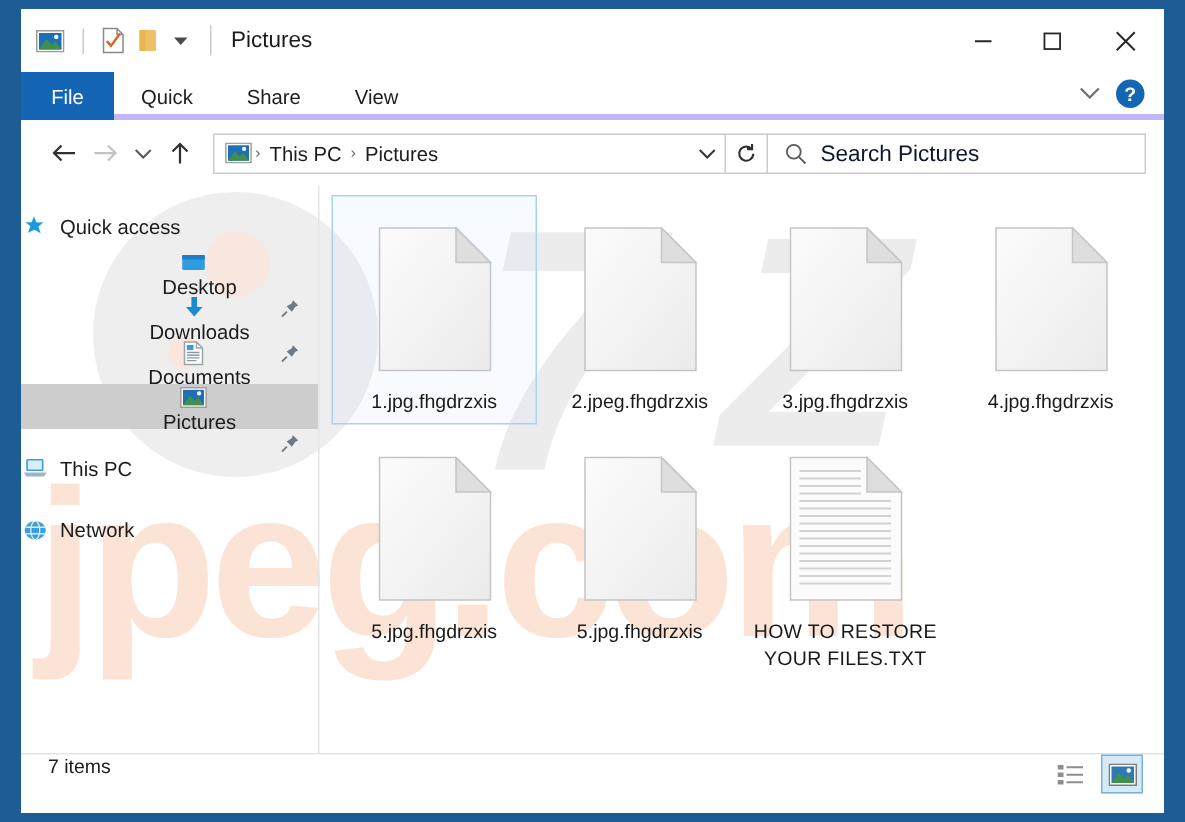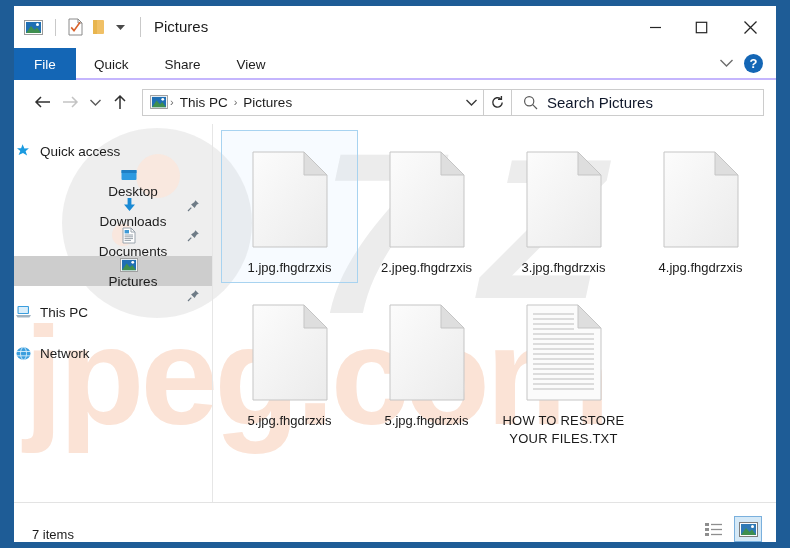--- a/index.html
+++ b/index.html
@@ -120,21 +120,21 @@
   .win-btn:last-child { width: 52px; }
 
   
   #ribbon-tabs {
     position: relative;
     z-index: 3;
     height: 32px;
     background: #ffffff;
     display: flex;
     align-items: stretch;
-    border-bottom: 2px solid #c4b5fd;
+    border-bottom: 4px solid #c4b5fd;
   }
   .tab {
     display: flex; align-items: center; justify-content: center;
     padding: 0 18px;
     font-size: 13.5px;
     color: #1d1d1d;
     height: 32px;
   }
   .tab.file {
     background: #1466b5;
@@ -311,21 +311,21 @@
   .file-item.note .fi-label { letter-spacing: .2px; }
 
   
   #status-bar {
     position: relative;
     z-index: 3;
     height: 40px;
     border-top: 1px solid #e3e3e3;
     background: #ffffff;
     display: flex;
-    align-items: flex-end;
+    align-items: flex-start;
     padding: 0 14px 0 18px;
   }
   .status-text {
     font-size: 13px;
     color: #1c1c1c;
   }
   .view-toggles {
     margin-left: auto;
     display: flex;
     align-items: center;

